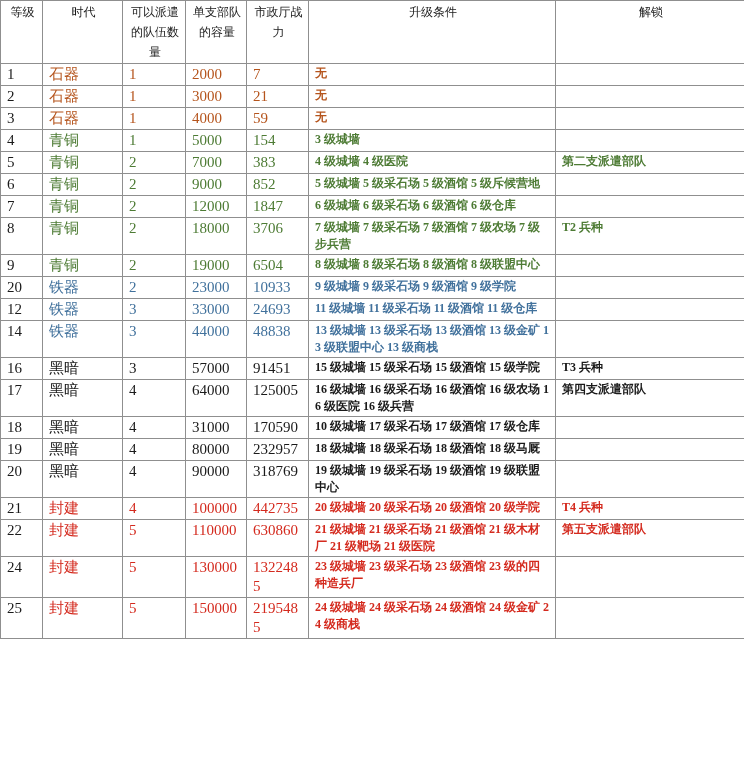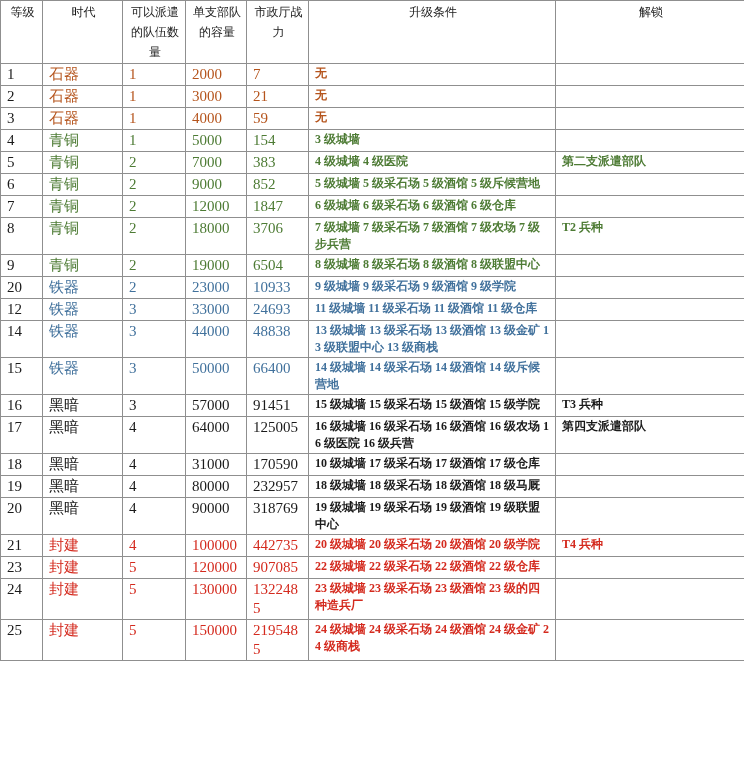--- a/index.html
+++ b/index.html
@@ -187,29 +187,20 @@
         </tr>
         <tr style="--rc: #41719c;">
           <td class="c-level">14</td>
           <td class="c-era">铁器</td>
           <td class="c-num">3</td>
           <td class="c-num">44000</td>
           <td class="c-num">48838</td>
           <td class="c-cond">13 级城墙 13 级采石场 13 级酒馆 13 级金矿 13 级联盟中心 13 级商栈</td>
           <td class="c-unlock"></td>
         </tr>
-        <tr style="--rc: #41719c;">
-          <td class="c-level">15</td>
-          <td class="c-era">铁器</td>
-          <td class="c-num">3</td>
-          <td class="c-num">50000</td>
-          <td class="c-num">66400</td>
-          <td class="c-cond">14 级城墙 14 级采石场 14 级酒馆 14 级斥候营地</td>
-          <td class="c-unlock"></td>
-        </tr>
         <tr style="--rc: #1a1a1a;">
           <td class="c-level">16</td>
           <td class="c-era">黑暗</td>
           <td class="c-num">3</td>
           <td class="c-num">57000</td>
           <td class="c-num">91451</td>
           <td class="c-cond">15 级城墙 15 级采石场 15 级酒馆 15 级学院</td>
           <td class="c-unlock">T3 兵种</td>
         </tr>
         <tr style="--rc: #1a1a1a;">
@@ -251,27 +242,27 @@
         <tr style="--rc: #d42a1e;">
           <td class="c-level">21</td>
           <td class="c-era">封建</td>
           <td class="c-num">4</td>
           <td class="c-num">100000</td>
           <td class="c-num">442735</td>
           <td class="c-cond">20 级城墙 20 级采石场 20 级酒馆 20 级学院</td>
           <td class="c-unlock">T4 兵种</td>
         </tr>
         <tr style="--rc: #d42a1e;">
-          <td class="c-level">23</td>
+          <td class="c-level">22</td>
           <td class="c-era">封建</td>
           <td class="c-num">5</td>
-          <td class="c-num">120000</td>
-          <td class="c-num">907085</td>
-          <td class="c-cond">22 级城墙 22 级采石场 22 级酒馆 22 级仓库</td>
-          <td class="c-unlock"></td>
+          <td class="c-num">110000</td>
+          <td class="c-num">630860</td>
+          <td class="c-cond">21 级城墙 21 级采石场 21 级酒馆 21 级木材厂 21 级靶场 21 级医院</td>
+          <td class="c-unlock">第五支派遣部队</td>
         </tr>
         <tr style="--rc: #d42a1e;">
           <td class="c-level">24</td>
           <td class="c-era">封建</td>
           <td class="c-num">5</td>
           <td class="c-num">130000</td>
           <td class="c-num">1322485</td>
           <td class="c-cond">23 级城墙 23 级采石场 23 级酒馆 23 级的四种造兵厂</td>
           <td class="c-unlock"></td>
         </tr>

